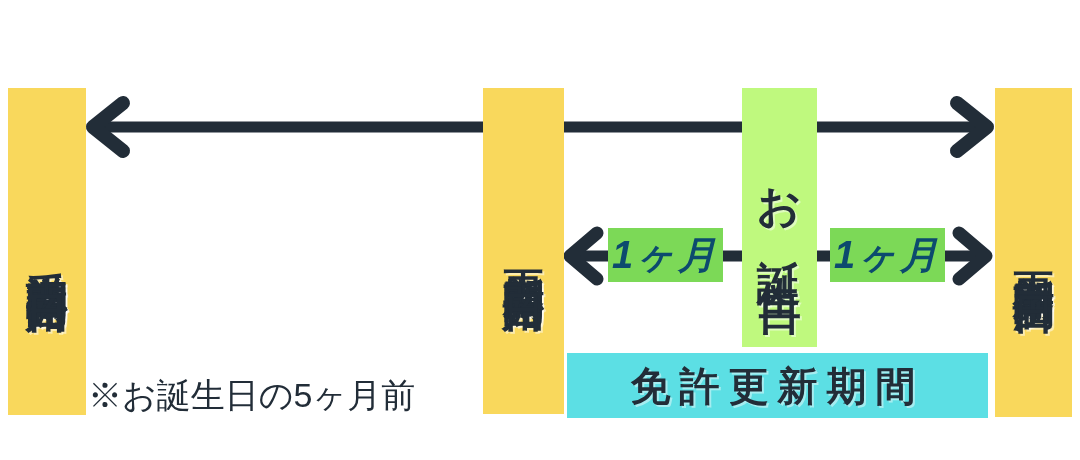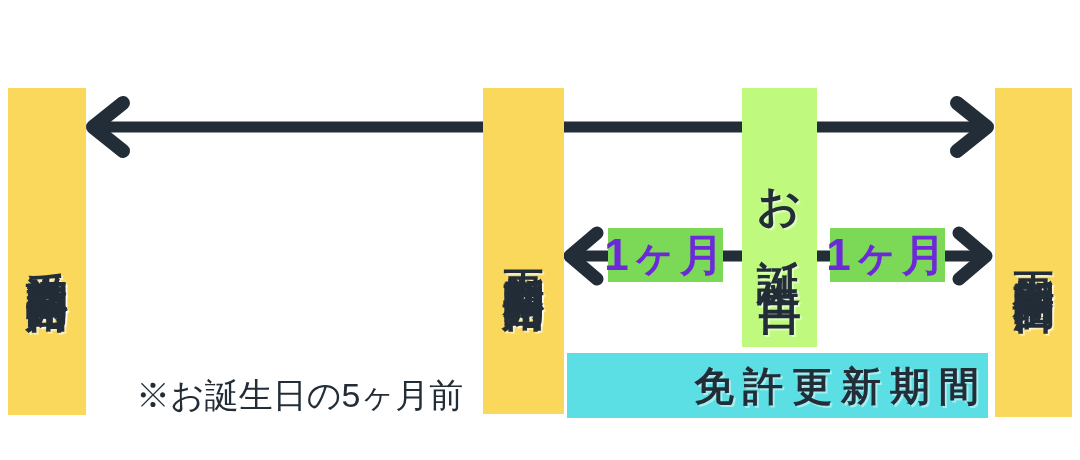--- a/index.html
+++ b/index.html
@@ -38,40 +38,39 @@
   .bar-course-start .vtext,
   .bar-renewal-start .vtext,
   .bar-renewal-end .vtext { font-size:42px; letter-spacing:4px; }
   .bar-birthday .vtext { font-size:44px; letter-spacing:18px; }
   .month-box {
     position:absolute; top:228px; width:115px; height:54px;
     background:#7CD957; display:flex; align-items:center; justify-content:center;
     z-index:3;
   }
   .month-box span {
-    font-size:44px; font-weight:bold; color:#6d28d9; letter-spacing:3px;
-    line-height:1; white-space:nowrap;
+    font-size:38px; font-weight:bold; color:#0c4a6e; letter-spacing:3px;
+    line-height:1; white-space:nowrap;font-style:italic;
   }
   .month-box.left  { left:608px; }
   .month-box.right { left:830px; }
   .renewal-period-bar {
     position:absolute; left:567px; top:353px; width:421px; height:65px;
-    background:#5CDFE4; display:flex; align-items:center; justify-content:flex-end;
+    background:#5CDFE4; display:flex; align-items:center; justify-content:center;
     z-index:2;
   }
   .renewal-period-bar span {
     font-size:40px; font-weight:bold; color:#222D38; letter-spacing:9px;
     line-height:1; white-space:nowrap;
     text-shadow:2px 2px 0 rgba(255,255,255,0.45);
   }
   .footnote {
     position:absolute; left:88px; top:377px; z-index:2;
     font-size:34px; font-weight:500; color:#222D38; line-height:1.1;
     white-space:nowrap;
-    margin-left:48px;
   }
 </style>
 </head>
 <body>
 
 <div class="canvas">
 
   <svg class="arrow-layer" width="1080" height="460" viewBox="0 0 1080 460" aria-hidden="true">
     <g stroke="#222D38" fill="none" stroke-linecap="round" stroke-linejoin="round">
       <line x1="100" y1="127" x2="980" y2="127" stroke-width="11"></line>

